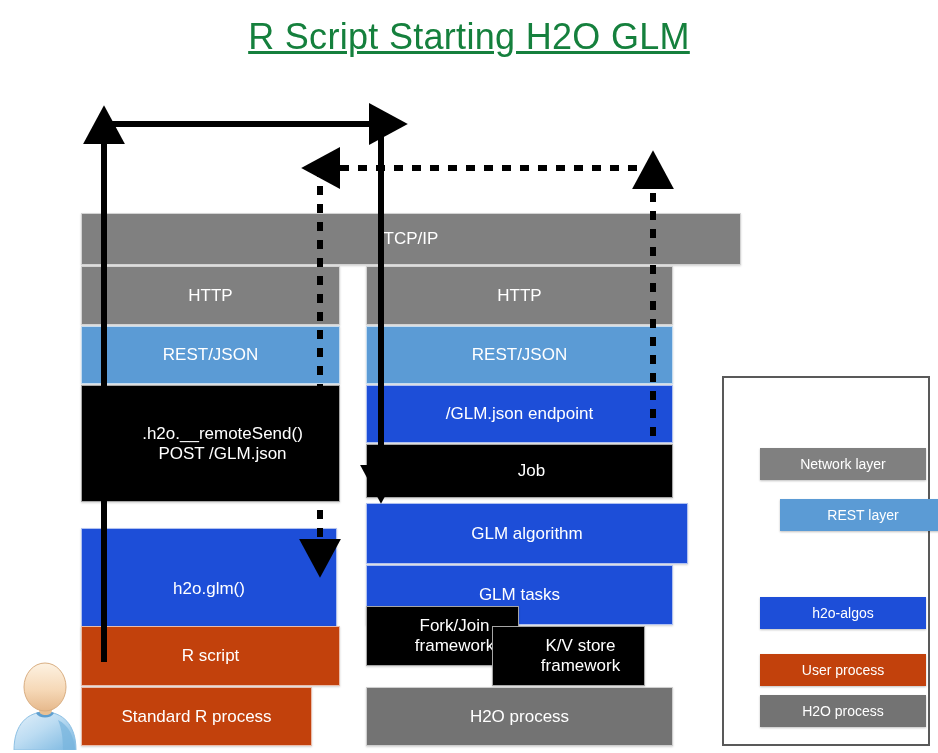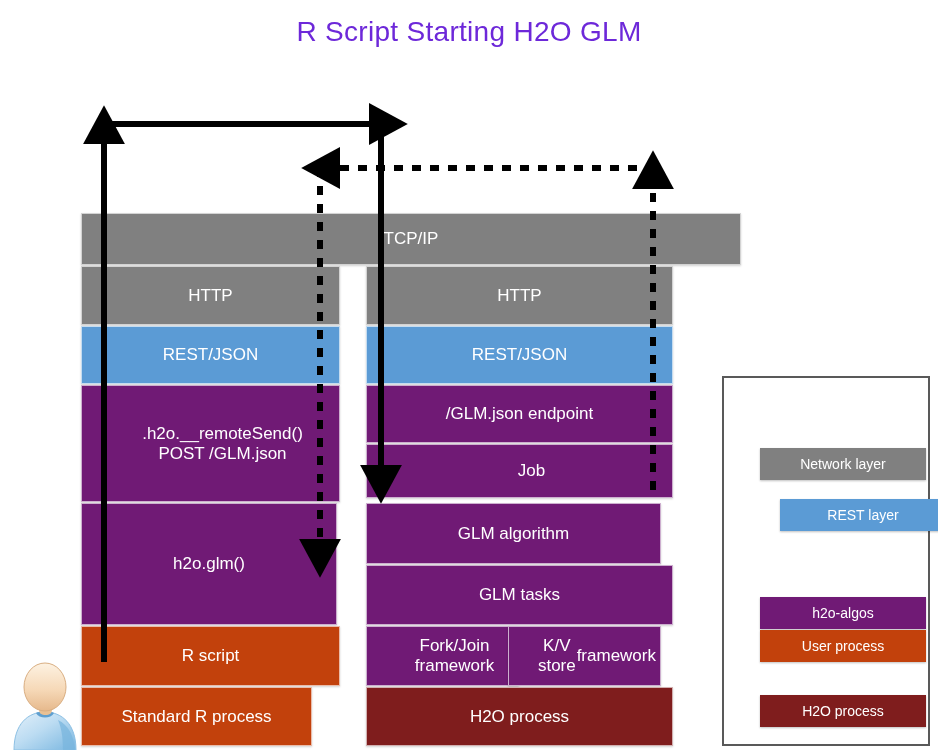--- a/index.html
+++ b/index.html
@@ -16,25 +16,26 @@
     color: #000;
   }
 
   
   #page-title {
     position: absolute;
     left: 0;
     top: 16px;
     width: 938px;
     text-align: center;
-    font-size: 28px;
+    font-size: 36px;
     font-weight: 400;
     letter-spacing: 0.3px;
-    color: #6d28d9;
+    color: #15803d;
     white-space: nowrap;
+    text-decoration: underline;
   }
 
   
   .block {
     position: absolute;
     box-sizing: border-box;
     color: #ffffff;
     font-size: 17px;
     line-height: 1.15;
     display: flex;
@@ -43,24 +44,24 @@
     text-align: center;
     border: 1px solid rgba(255,255,255,0.65);
     box-shadow: 0 1px 2px rgba(0,0,0,0.18);
     padding: 0 4px;
   }
   .block span { display: block; }
   .block .l2 { display: block; }
 
   .c-network  { background: #808080; }
   .c-rest     { background: #5B9BD5; }
-  .c-core     { background: #701a75; padding-left: 28px; }
-  .c-algos    { background: #701a75; }
+  .c-core     { background: #000000; padding-left: 28px; }
+  .c-algos    { background: #1d4ed8; }
   .c-user     { background: #c2410c; }
-  .c-h2o      { background: #7f1d1d; }
+  .c-h2o      { background: #737373; }
 
   
   #legend-panel {
     position: absolute;
     left: 722px;
     top: 376px;
     width: 208px;
     height: 370px;
     background: #ffffff;
     border: 2px solid #595959;
@@ -121,21 +122,21 @@
 
 <div class="block c-rest" style="left:81px; top:326px; width:259px; height:58px;">
   <span>REST/JSON</span>
 </div>
 
 <div class="block c-core" style="left:81px; top:385px; width:259px; height:117px; flex-direction:column;">
   <span>.h2o.__remoteSend()</span>
   <span class="l2">POST /GLM.json</span>
 </div>
 
-<div class="block c-algos" style="left:81px; top:503px; width:256px; height:122px;">
+<div class="block c-algos" style="left:81px; top:528px; width:256px; height:122px;">
   <span>h2o.glm()</span>
 </div>
 
 <div class="block c-user" style="left:81px; top:626px; width:259px; height:60px;">
   <span>R script</span>
 </div>
 
 <div class="block c-user" style="left:81px; top:687px; width:231px; height:59px;">
   <span>Standard R process</span>
 </div>
@@ -149,34 +150,34 @@
 </div>
 
 <div class="block c-algos" style="left:366px; top:385px; width:307px; height:58px;">
   <span>/GLM.json endpoint</span>
 </div>
 
 <div class="block c-core" style="left:366px; top:444px; width:307px; height:54px;text-align:right;">
   <span>Job</span>
 </div>
 
-<div class="block c-algos" style="left:366px; top:503px; width:295px; height:61px;">
+<div class="block c-algos" style="left:366px; top:503px; width:322px; height:61px;">
   <span>GLM algorithm</span>
 </div>
 
 <div class="block c-algos" style="left:366px; top:565px; width:307px; height:60px;">
   <span>GLM tasks</span>
 </div>
 
-<div class="block c-core" style="left:366px; top:626px; width:153px; height:60px; flex-direction:column;">
+<div class="block c-core" style="left:366px; top:606px; width:153px; height:60px; flex-direction:column;">
   <span>Fork/Join</span>
   <span class="l2">framework</span>
 </div>
 
-<div class="block c-core" style="left:508px; top:626px; width:153px; height:60px; flex-direction:row;">
+<div class="block c-core" style="left:492px; top:626px; width:153px; height:60px; flex-direction:column;">
   <span>K/V store</span>
   <span class="l2">framework</span>
 </div>
 
 <div class="block c-h2o" style="left:366px; top:687px; width:307px; height:59px;">
   <span>H2O process</span>
 </div>
 
 <svg id="arrow-layer" viewBox="0 0 938 753" width="938" height="753">
   <defs>
@@ -241,20 +242,20 @@
 
   <div class="legend-item c-rest" style="top:121px;margin-left:20px;">
     <span>REST layer</span>
   </div>
 
 
   <div class="legend-item c-algos" style="top:219px;">
     <span>h2o-algos</span>
   </div>
 
-  <div class="legend-item c-user" style="top:252px;">
+  <div class="legend-item c-user" style="top:276px;">
     <span>User process</span>
   </div>
 
   <div class="legend-item c-h2o" style="top:317px;">
     <span>H2O process</span>
   </div>
 </div>
 
 </body></html>

